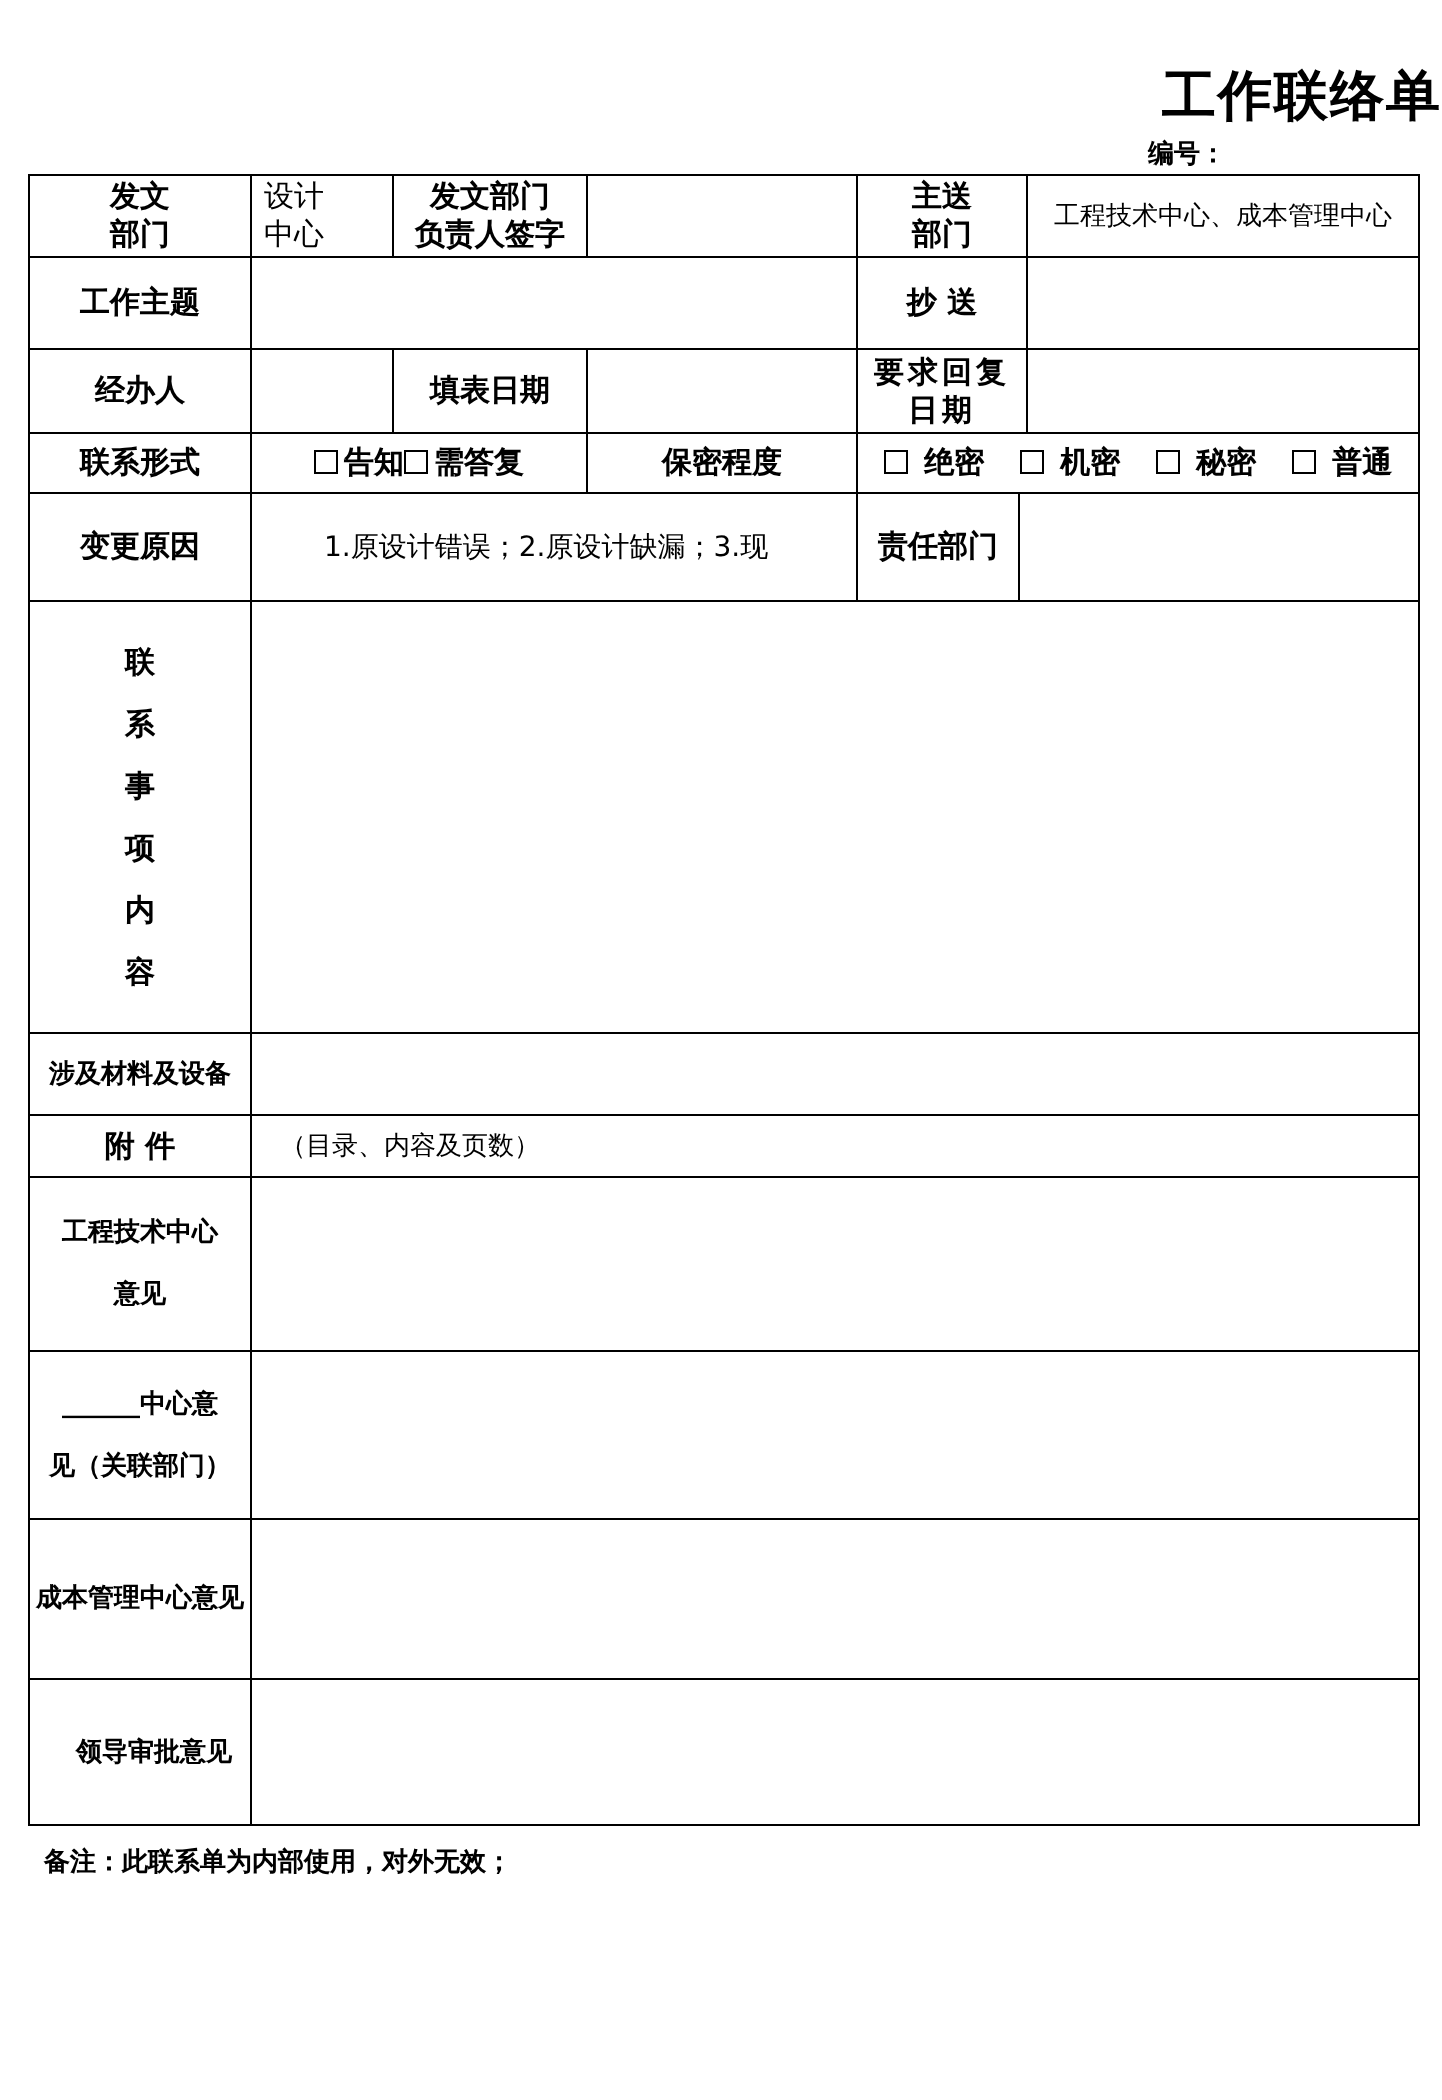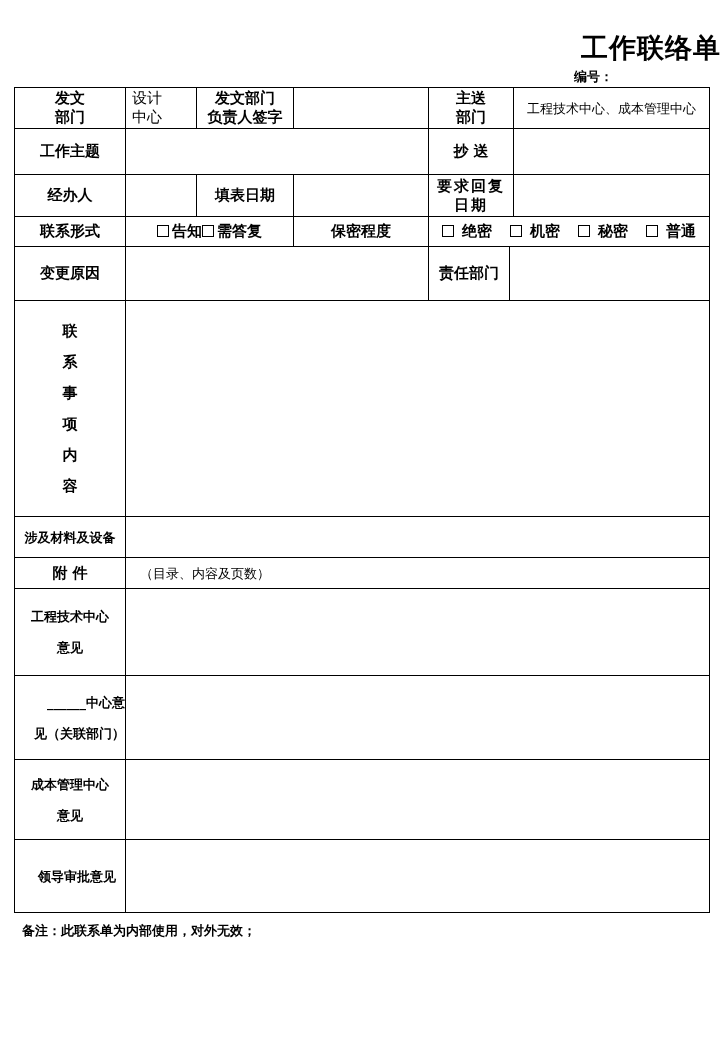--- a/index.html
+++ b/index.html
@@ -81,20 +81,21 @@
 <div class="cell b" style="left:294px;top:217px;width:134px;height:29px;">保密程度</div>
 <div class="cell b" style="left:429px;top:217px;width:280px;height:29px;justify-content:space-around;padding:0 4px;">
   <span><span class="cb"></span> <span>绝密</span></span>
   <span><span class="cb"></span> <span>机密</span></span>
   <span><span class="cb"></span> <span>秘密</span></span>
   <span><span class="cb"></span> <span>普通</span></span>
 </div>
 
 <div class="cell b" style="left:15px;top:247px;width:110px;height:53px;">变更原因</div>
 <div class="cell n" style="left:126px;top:247px;width:302px;height:53px;flex-direction:column;align-items:flex-start;font-size:14px;line-height:24px;padding-left:22px;">
+  <span style="padding-left:14px;">1.原设计错误；2.原设计缺漏；3.现</span>
 </div>
 <div class="cell b" style="left:429px;top:247px;width:80px;height:53px;">责任部门</div>
 <div class="cell" style="left:510px;top:247px;width:199px;height:53px;"></div>
 
 <div class="cell vert" style="left:15px;top:301px;width:110px;height:215px;">
   <span>联</span>
   <span>系</span>
   <span>事</span>
   <span>项</span>
   <span>内</span>
@@ -107,27 +108,27 @@
 
 <div class="cell b" style="left:15px;top:558px;width:110px;height:30px;">附 件</div>
 <div class="cell n" style="left:126px;top:558px;width:583px;height:30px;justify-content:flex-start;padding-left:14px;font-size:13px;">（目录、内容及页数）</div>
 
 <div class="cell b" style="left:15px;top:589px;width:110px;height:86px;flex-direction:column;font-size:13px;line-height:31px;">
   <span>工程技术中心</span>
   <span>意见</span>
 </div>
 <div class="cell" style="left:126px;top:589px;width:583px;height:86px;"></div>
 
-<div class="cell b" style="left:15px;top:676px;width:110px;height:83px;flex-direction:column;font-size:13px;line-height:31px;align-items:flex-end;">
+<div class="cell b" style="left:15px;top:676px;width:110px;height:83px;flex-direction:column;font-size:13px;line-height:31px;">
   <span>______中心意</span>
   <span>见（关联部门）</span>
 </div>
 <div class="cell" style="left:126px;top:676px;width:583px;height:83px;"></div>
 
-<div class="cell b" style="left:15px;top:760px;width:110px;height:79px;flex-direction:column;font-size:13px;line-height:31px;">
+<div class="cell b" style="left:15px;top:760px;width:110px;height:79px;flex-direction:row;font-size:13px;line-height:31px;">
   <span>成本管理中心</span>
   <span>意见</span>
 </div>
 <div class="cell" style="left:126px;top:760px;width:583px;height:79px;"></div>
 
 <div class="cell b" style="left:22px;top:840px;width:110px;height:72px;font-size:13px;">领导审批意见</div>
 <div class="cell" style="left:126px;top:840px;width:583px;height:72px;"></div>
 
 <div class="note">备注：此联系单为内部使用，对外无效；</div>
 

